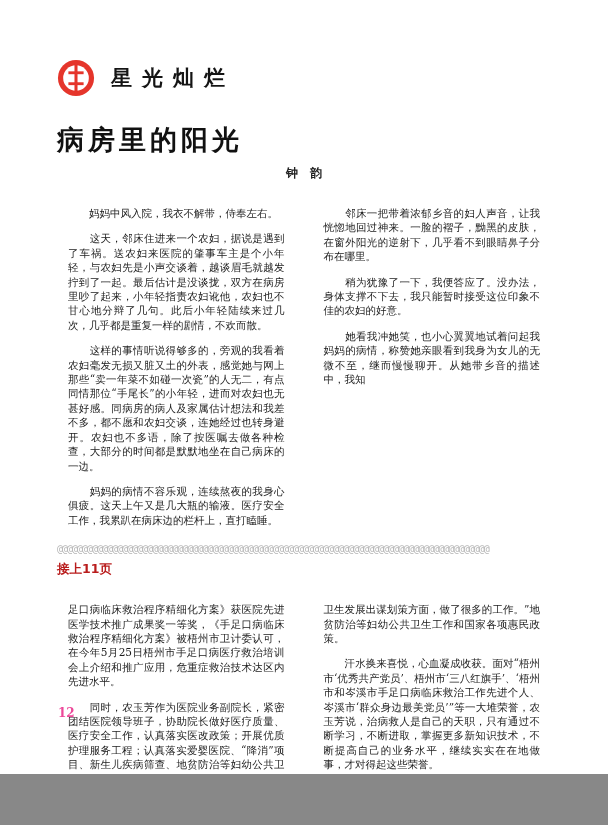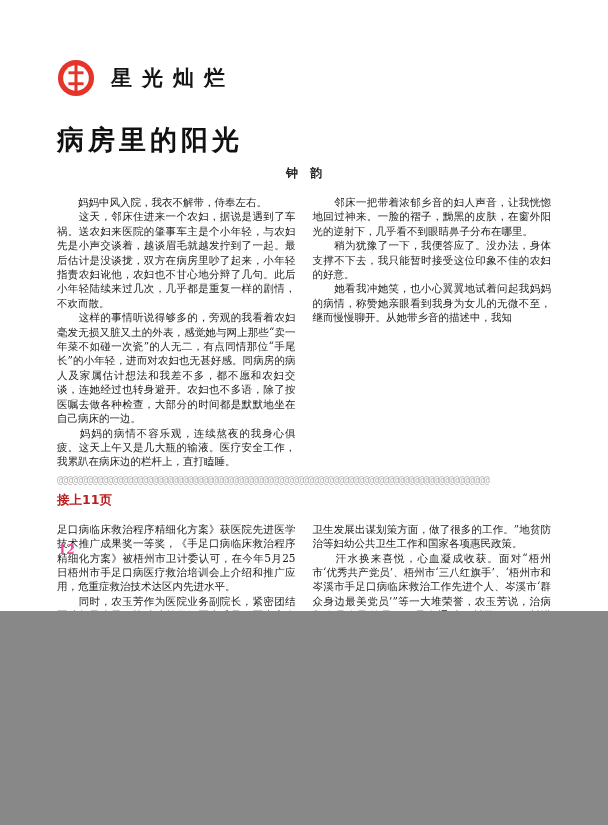--- a/index.html
+++ b/index.html
@@ -1,18 +1,18 @@
 <!DOCTYPE html>
 <html><head>
 <meta charset="utf-8">
 <style>
   html,body { margin:0; padding:0; background:#888; }
   .page {
     position:relative;
-    width:608px; height:611px;
+    width:608px; height:774px;
     margin:0 auto;
     background:#ffffff;
     overflow:hidden;
     box-sizing:border-box;
     padding:58px 57px 0 57px;
     font-family:"DejaVu Serif","Liberation Serif",serif;
     color:#1e1e1e;
   }
   
   .masthead { display:flex; align-items:center; gap:16px; height:40px; }
@@ -27,21 +27,21 @@
     font-size:27px; font-weight:bold; letter-spacing:4px; color:#111;
   }
   .author {
     margin-top:7px; text-align:center;
     font-size:12px; font-weight:bold; letter-spacing:12px; text-indent:12px; color:#222;
   }
   
   .columns { display:flex; gap:17px; margin-top:13px; }
   .col { flex:1 1 0; min-width:0; text-align:justify; }
   .col p.para {
-    margin:0; font-size:10.5px; line-height:14.4px; color:#1c1c1c;
+    margin:11px; font-size:10.5px; line-height:14.4px; color:#1c1c1c;
     text-align:justify; text-justify:inter-ideograph;
   }
   .columns.main { min-height:266px; }
   
   .ornament {
     margin-top:4px; width:100%; overflow:hidden; white-space:nowrap;
     font-family:"DejaVu Sans Mono","Liberation Mono",monospace;
     font-size:10px; line-height:14px; color:#b5b5b5; letter-spacing:-1px;
   }
   

